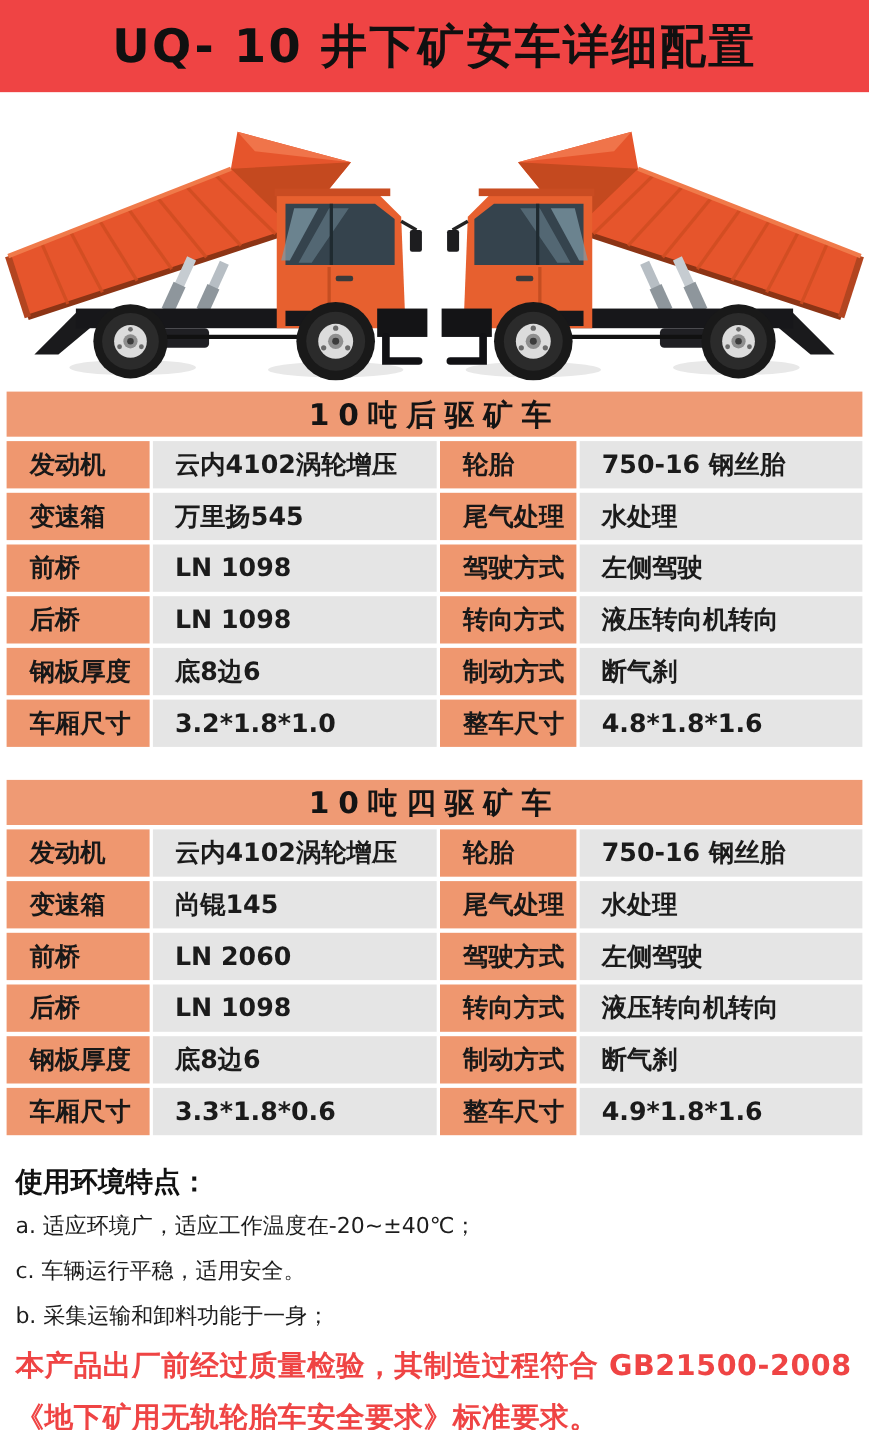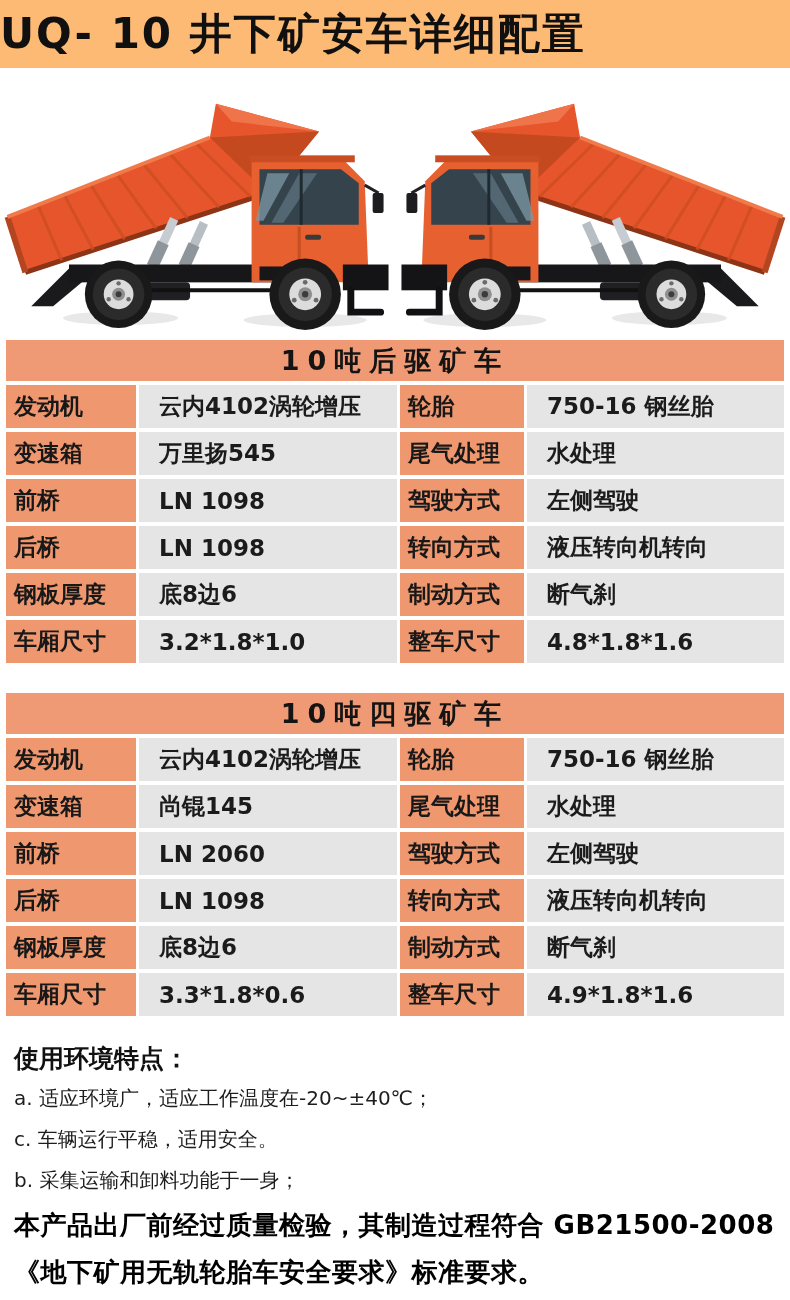--- a/index.html
+++ b/index.html
@@ -6,23 +6,23 @@
   .page{
     position:relative;
     width:790px;height:1300px;
     background:#ffffff;
     overflow:hidden;
     font-family:"DejaVu Sans","Liberation Sans",sans-serif;
     color:#151515;
   }
   
   .banner{
-    height:68px;
-    background:#fdba74;
-    display:flex;align-items:center;
+    height:84px;
+    background:#ef4444;
+    display:flex;align-items:center;justify-content:center;
   }
   .banner h1{
     margin:0;
     font-size:42px;
     font-weight:bold;
     letter-spacing:2px;
     color:#101010;
   }
   
   .trucks{
@@ -49,36 +49,36 @@
     display:grid;
     grid-template-columns:130px 258px 124px 1fr;
     grid-auto-rows:43px;
     gap:4px 3px;
   }
   .cell{
     display:flex;align-items:center;
     font-size:23px;font-weight:600;
     white-space:nowrap;overflow:hidden;
   }
-  .cell.label{background:#ef976f;padding-left:8px;color:#181818;}
+  .cell.label{background:#ef976f;padding-left:21px;color:#181818;}
   .cell.value{background:#e5e5e5;padding-left:20px;color:#1b1b1b;}
   
   .notes{margin:26px 14px 0 14px;}
   .notes-heading{
     margin:0 0 10px 0;
     font-size:25px;font-weight:bold;color:#111;
   }
   .notes p.note-line{
     margin:0 0 14px 0;
     font-size:20px;font-weight:400;color:#1d1d1d;
   }
   .footer-statement{margin:14px 14px 0 14px;}
   .footer-statement p{
     margin:0 0 12px 0;
-    font-size:26px;font-weight:bold;color:#000000;
+    font-size:26px;font-weight:bold;color:#ef4444;
     letter-spacing:0.5px;
   }
 </style>
 </head>
 <body>
 
 <div class="page">
 
   <header class="banner">
     <h1>UQ- 10 井下矿安车详细配置</h1>

